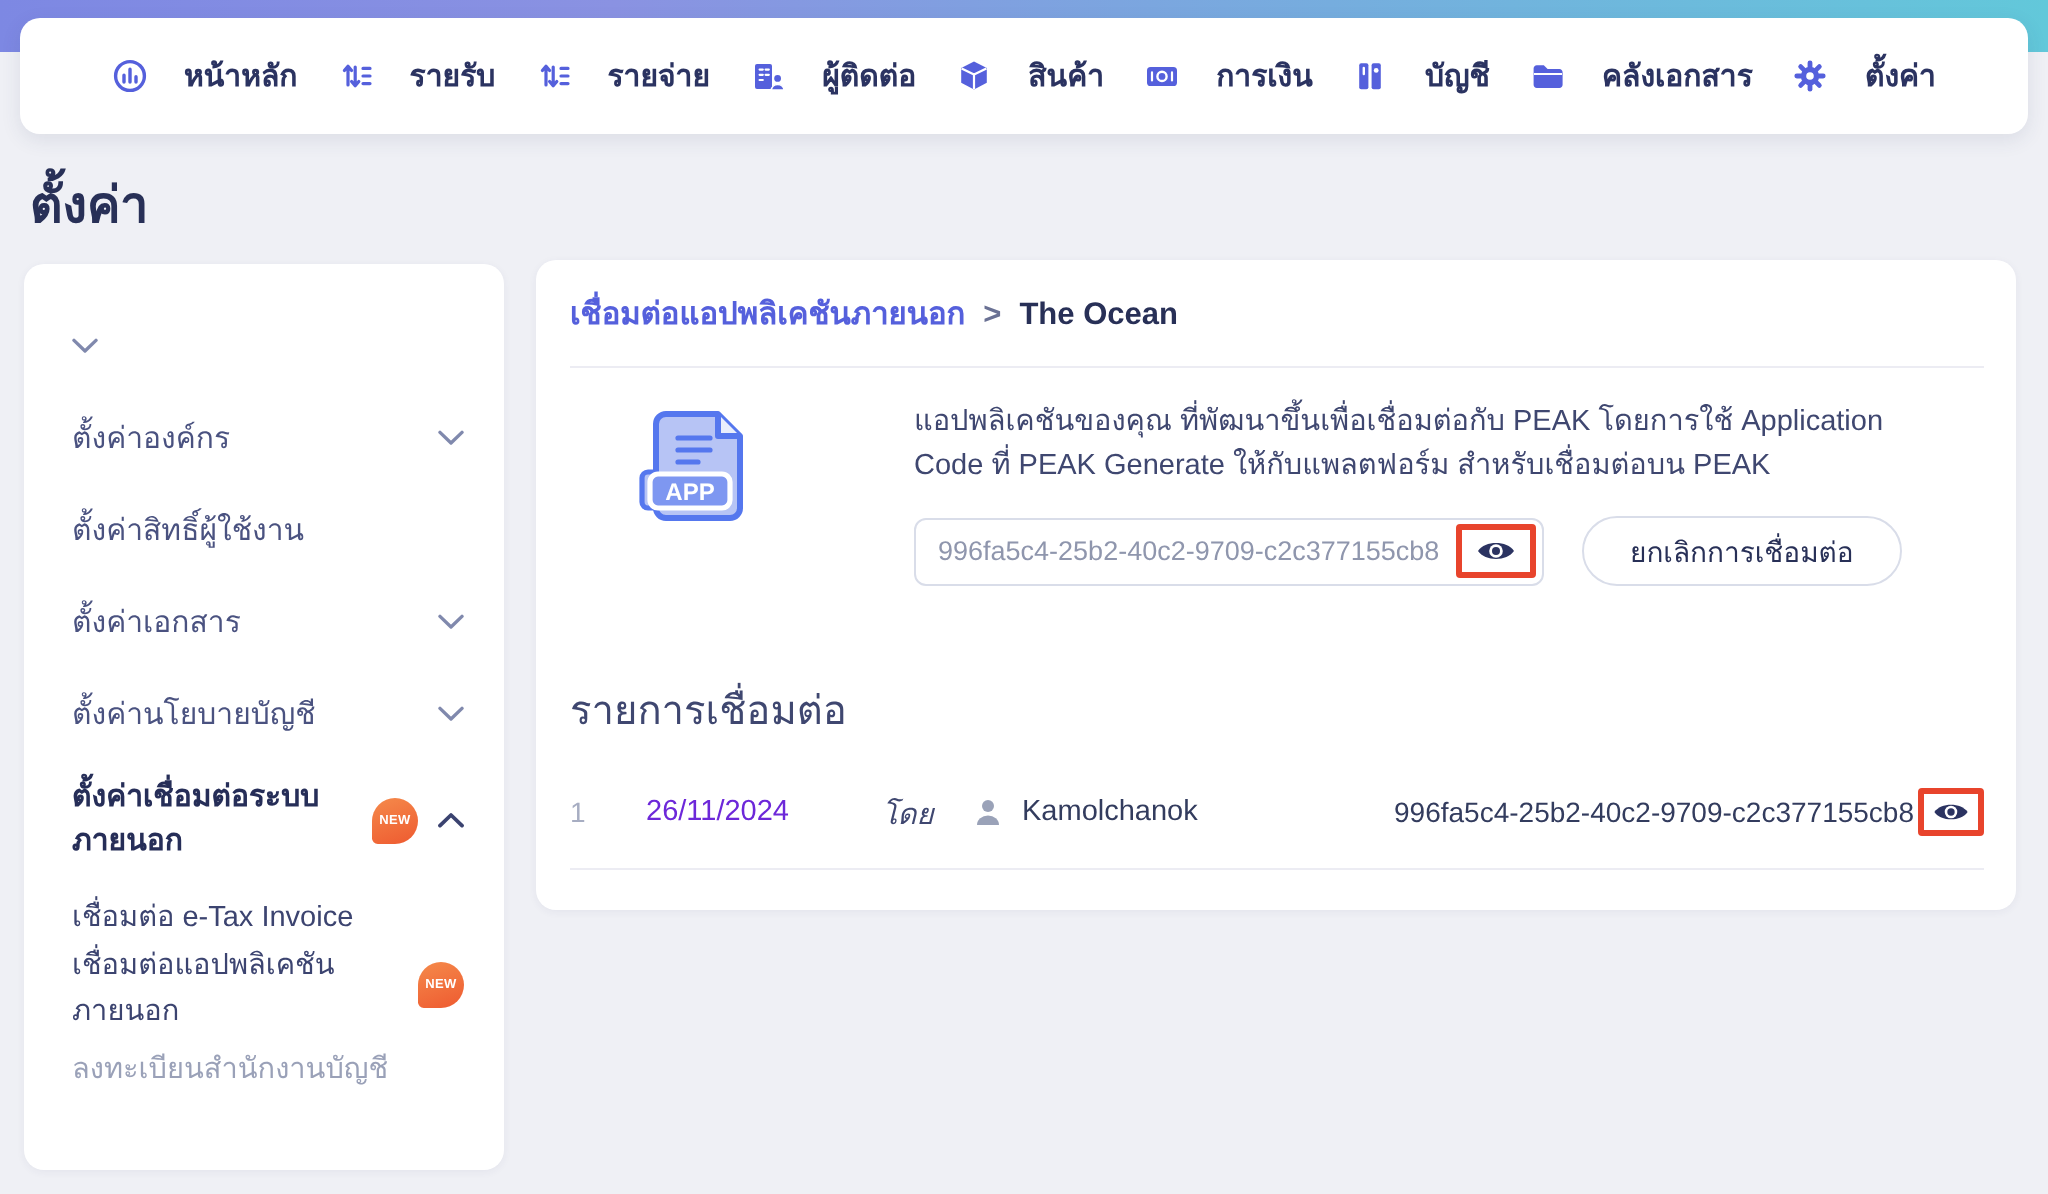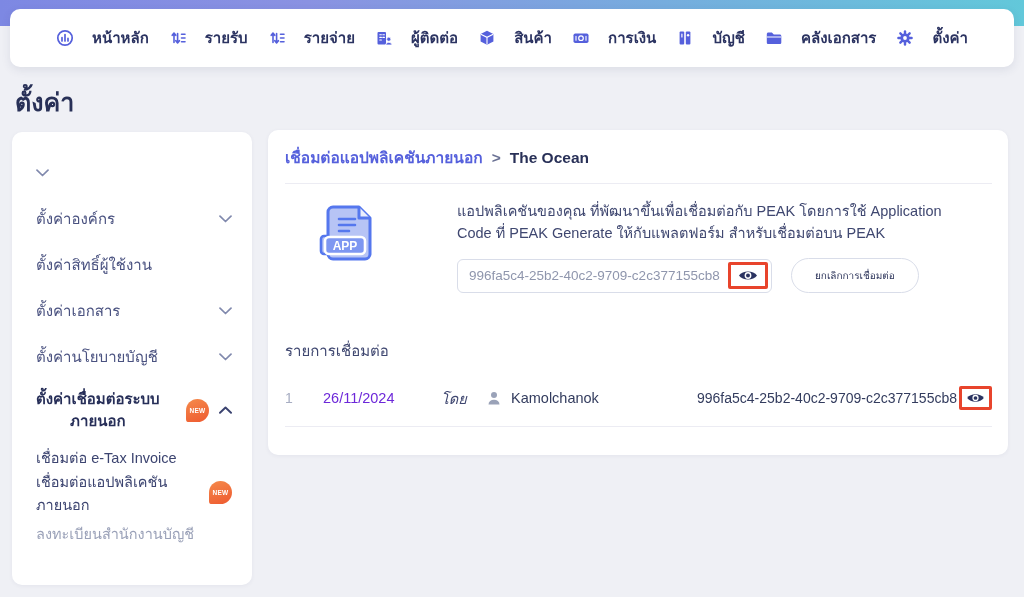--- a/index.html
+++ b/index.html
@@ -35,21 +35,21 @@
     position:absolute; top:132px; left:12px; width:240px; height:453px;
     background:#fff; border-radius:10px;
     box-shadow:0 1px 4px rgba(45,55,100,.06);
     padding:18px 20px 0 24px;
   }
   .side-item {
     height:46px; display:flex; align-items:center; justify-content:space-between;
     cursor:pointer;
   }
   .side-item .lbl { font-size:15px; font-weight:500; color:#4a5280; }
-  .side-item.active { height:60px;text-align:center; }
+  .side-item.active { height:60px; }
   .side-item.active .lbl { font-weight:700; color:#262e58; line-height:1.45; }
   .side-item .right-grp { display:flex; align-items:center; gap:10px; }
   .side-sub { height:35px; display:flex; align-items:center; gap:7px; cursor:pointer; }
   .side-sub .lbl { font-size:14.5px; color:#3c4470; }
   .side-sub.muted .lbl { color:#9aa1b8; }
   .side-sub.muted { margin-top:6px; }
   .chev { width:13px; height:8px; flex:none; }
   
   .new-badge {
     width:23px; height:23px; flex:none;
@@ -84,23 +84,23 @@
     padding:0 3px 0 11px; cursor:text;
   }
   .code-input .code-text { font-size:13.5px; color:#8f96ad; white-space:nowrap; }
   .annotation-box {
     display:inline-flex; align-items:center; justify-content:center;
     border:3px solid #e8442c; border-radius:2px; padding:4px 7px; background:transparent;
   }
   .eye-btn { background:none; border:none; display:inline-flex; cursor:pointer; padding:0; }
   .disconnect-btn {
     height:35px; padding:0 23px; border:1px solid #d9dde9; border-radius:18px;
-    background:#fff; font-family:inherit; font-size:10px; color:#283057; cursor:pointer;
-  }
-  .list-title { margin-top:46px; font-size:15px; color:#3f4770; }
+    background:#fff; font-family:inherit; font-size:14px; color:#283057; cursor:pointer;
+  }
+  .list-title { margin-top:46px; font-size:20px; color:#3f4770; }
   .list-row { display:flex; align-items:center; margin-top:20px; height:30px; }
   .list-row .idx { width:38px; font-size:14px; color:#a7adc2; }
   .list-row .date { width:100px; font-size:14.5px; color:#6d28d9; }
   .list-row .by { width:45px; margin-left:18px; font-size:14.5px; color:#3f4770;font-style:italic; }
   .list-row .person { width:16px; height:16px; margin-right:9px; display:inline-flex; }
   .list-row .user { font-size:14.5px; color:#333c5e; }
   .list-row .row-right { margin-left:auto; display:flex; align-items:center; gap:2px; }
   .list-row .row-code { font-size:14px; color:#333c5e; white-space:nowrap; }
   .annotation-box.small { padding:3px 4px; }
   .divider2 { height:1px; background:#ececf3; margin-top:13px; }

